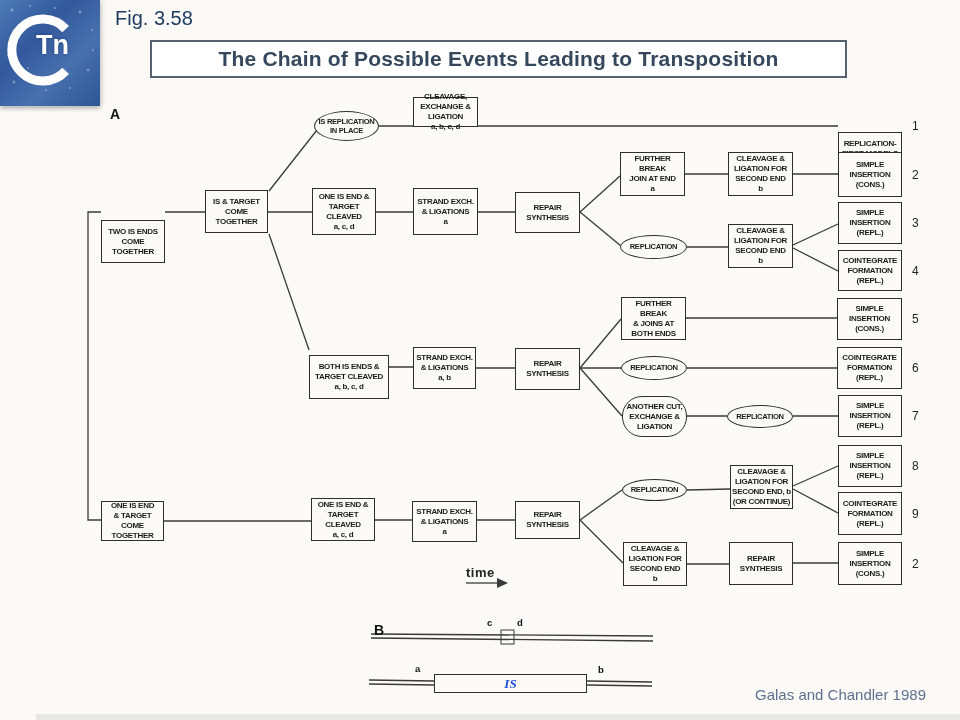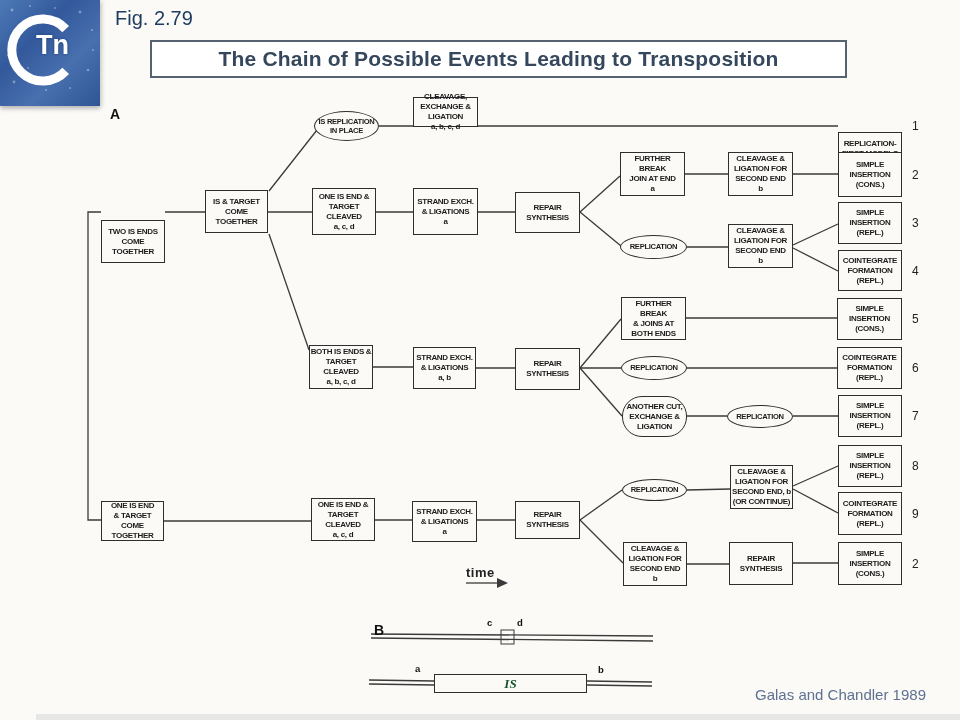--- a/index.html
+++ b/index.html
@@ -43,21 +43,21 @@
   .outcome-number{
     position:absolute;z-index:2;font-size:12px;color:#222;font-weight:normal;
   }
   .section-label{position:absolute;z-index:2;font-weight:bold;color:#111;font-size:14px;}
   .time-label{position:absolute;left:466px;top:565px;z-index:2;font-size:13px;font-weight:bold;color:#222;letter-spacing:.5px;}
   .b-letter{position:absolute;z-index:2;font-size:9.5px;font-weight:bold;color:#111;}
   .is-box{
     position:absolute;left:434px;top:674px;width:153px;height:19px;z-index:2;
     border:1.6px solid #2e2e2e;background:#fbfaf7;box-sizing:border-box;
     display:flex;align-items:center;justify-content:center;
-    font-family:"Liberation Serif", serif;font-style:italic;font-weight:bold;font-size:13px;color:#14532d;
+    font-family:"Liberation Serif", serif;font-style:italic;font-weight:bold;font-size:13px;color:#1d4ed8;
   }
   .credit{position:absolute;right:34px;top:686px;font-size:15px;color:#5e7191;}
   .bottom-strip{position:absolute;left:36px;top:714px;width:924px;height:6px;background:#e7e8e6;}
 </style>
 </head>
 <body>
 
 <div class="logo">
   <svg width="100" height="97" viewBox="0 0 100 97">
     <g fill="#ffffff" opacity="0.35">
@@ -72,21 +72,21 @@
         <circle cx="70" cy="88" r="1.1"></circle>
       <circle cx="55" cy="8" r="1.0"></circle>
         <circle cx="93" cy="50" r="1.0"></circle>
         <circle cx="28" cy="68" r="1.0"></circle>
     </g>
     <path d="M 65.7 29.1 A 31 31 0 1 0 65.7 70.9" fill="none" stroke="#ffffff" stroke-width="9"></path>
   </svg>
   <div class="tn">Tn</div>
 </div>
 
-<div class="fig-label">Fig. 2.79</div>
+<div class="fig-label">Fig. 3.58</div>
 <div class="title-box">
   <div class="title">The Chain of Possible Events Leading to Transposition</div>
 </div>
 
 <svg id="diagram-svg" width="960" height="720" viewBox="0 0 960 720">
   <g stroke="#3a3a3a" stroke-width="1.3" fill="none">
 
     <polyline points="101,212 88,212 88,520 101,520"></polyline>
 
     <line x1="165" y1="212" x2="205" y2="212"></line>
@@ -182,21 +182,21 @@
 SECOND END
 b</div>
     <div class="node" style="left: 838px; top: 202px; width: 64px; height: 42px;">SIMPLE
 INSERTION
 (REPL.)</div>
     <div class="outcome-number" style="left: 912px; top: 216px;">3</div>
     <div class="node" style="left: 838px; top: 250px; width: 64px; height: 41px;">COINTEGRATE
 FORMATION
 (REPL.)</div>
     <div class="outcome-number" style="left: 912px; top: 263.5px;">4</div>
-    <div class="node" style="left: 309px; top: 345px; width: 64px; height: 44px;">BOTH IS ENDS &amp;
+    <div class="node" style="left: 309px; top: 355px; width: 80px; height: 44px;">BOTH IS ENDS &amp;
 TARGET CLEAVED
 a, b, c, d</div>
     <div class="node" style="left: 413px; top: 347px; width: 63px; height: 42px;">STRAND EXCH.
 &amp; LIGATIONS
 a, b</div>
     <div class="node" style="left: 515px; top: 348px; width: 65px; height: 42px;">REPAIR
 SYNTHESIS</div>
     <div class="node" style="left: 621px; top: 297px; width: 65px; height: 43px;">FURTHER BREAK
 &amp; JOINS AT
 BOTH ENDS</div>

